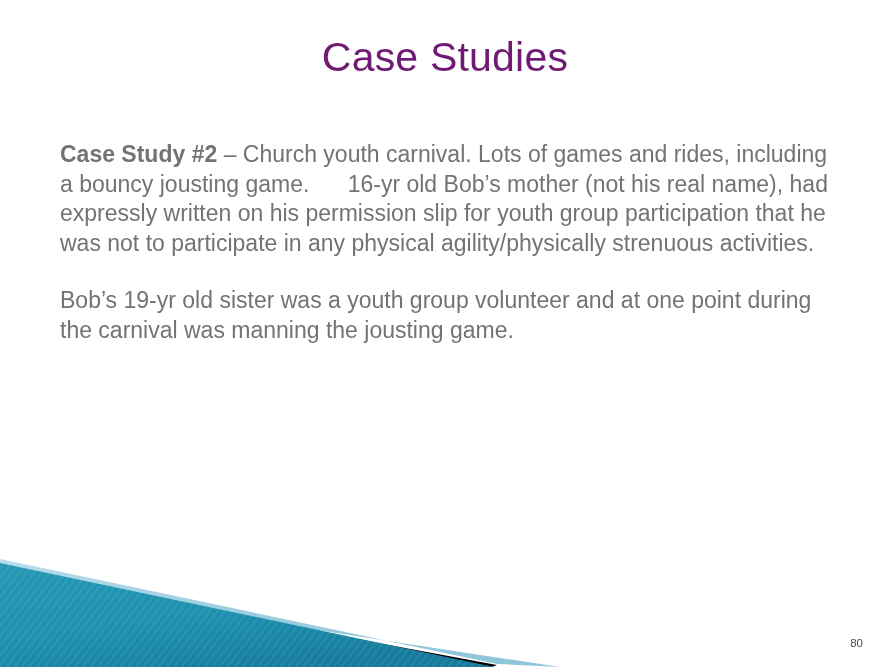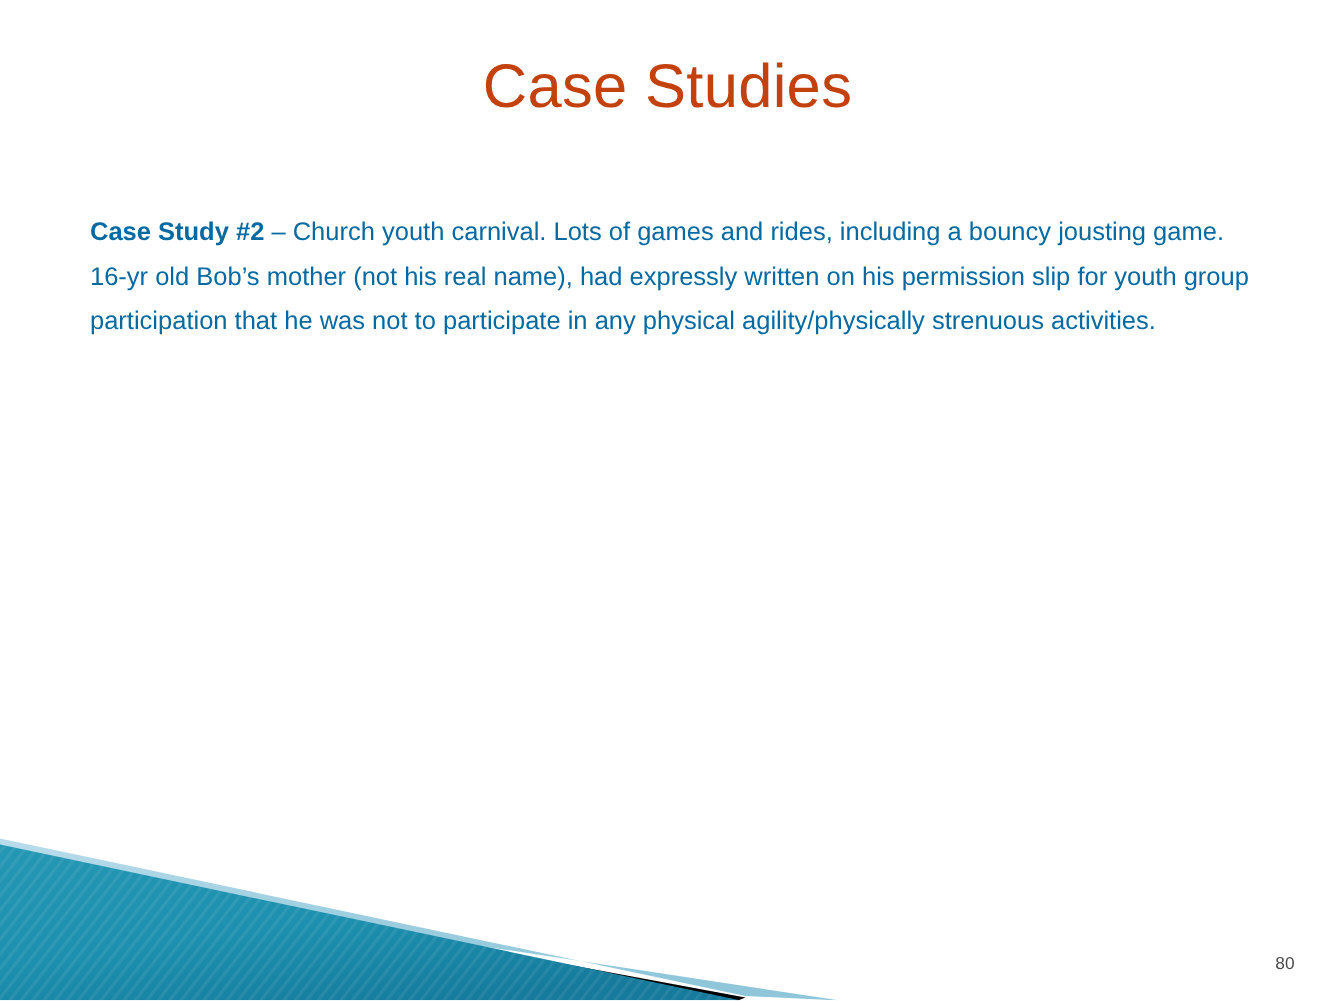--- a/index.html
+++ b/index.html
@@ -26,33 +26,33 @@
   
   .slide-title {
     position: absolute;
     top: 34px;
     left: 0;
     width: 890px;
     text-align: center;
     font-size: 41px;
     font-weight: 400;
     line-height: 1.15;
-    color: #c2410c;
+    color: #701a75;
     letter-spacing: 0.2px;
   }
 
   
   .body-block {
     position: absolute;
     top: 140px;
     left: 60px;
     width: 775px;
-    font-size: 17px;
+    font-size: 23px;
     line-height: 29.5px;
-    color: #0369a1;
+    color: #737373;
   }
 
   .para {
     margin: 0 0 28px 0;
     white-space: pre-wrap;
   }
   .para:last-child {
     margin-bottom: 0;
   }
 
@@ -89,20 +89,21 @@
 <body>
 
 <div class="slide">
 
   <div class="slide-title">Case Studies</div>
 
   <div class="body-block">
 
     <p class="para"><span class="lead">Case Study #2</span><span> – Church youth carnival. Lots of games and rides, including a bouncy jousting game.      16-yr old Bob’s mother (not his real name), had expressly written on his permission slip for youth group participation that he was not to participate in any physical agility/physically strenuous activities.</span></p>
 
+    <p class="para">Bob’s 19-yr old sister was a youth group volunteer and at one point during the carnival was manning the jousting game.</p>
 
 
 
   </div>
 
   <div class="decor">
     <svg viewBox="0 0 560 130" xmlns="http://www.w3.org/2000/svg">
       <defs>
         <linearGradient id="tealGrad" x1="0" y1="0" x2="0.65" y2="1">
           <stop offset="0%" stop-color="#2497b4"></stop>

